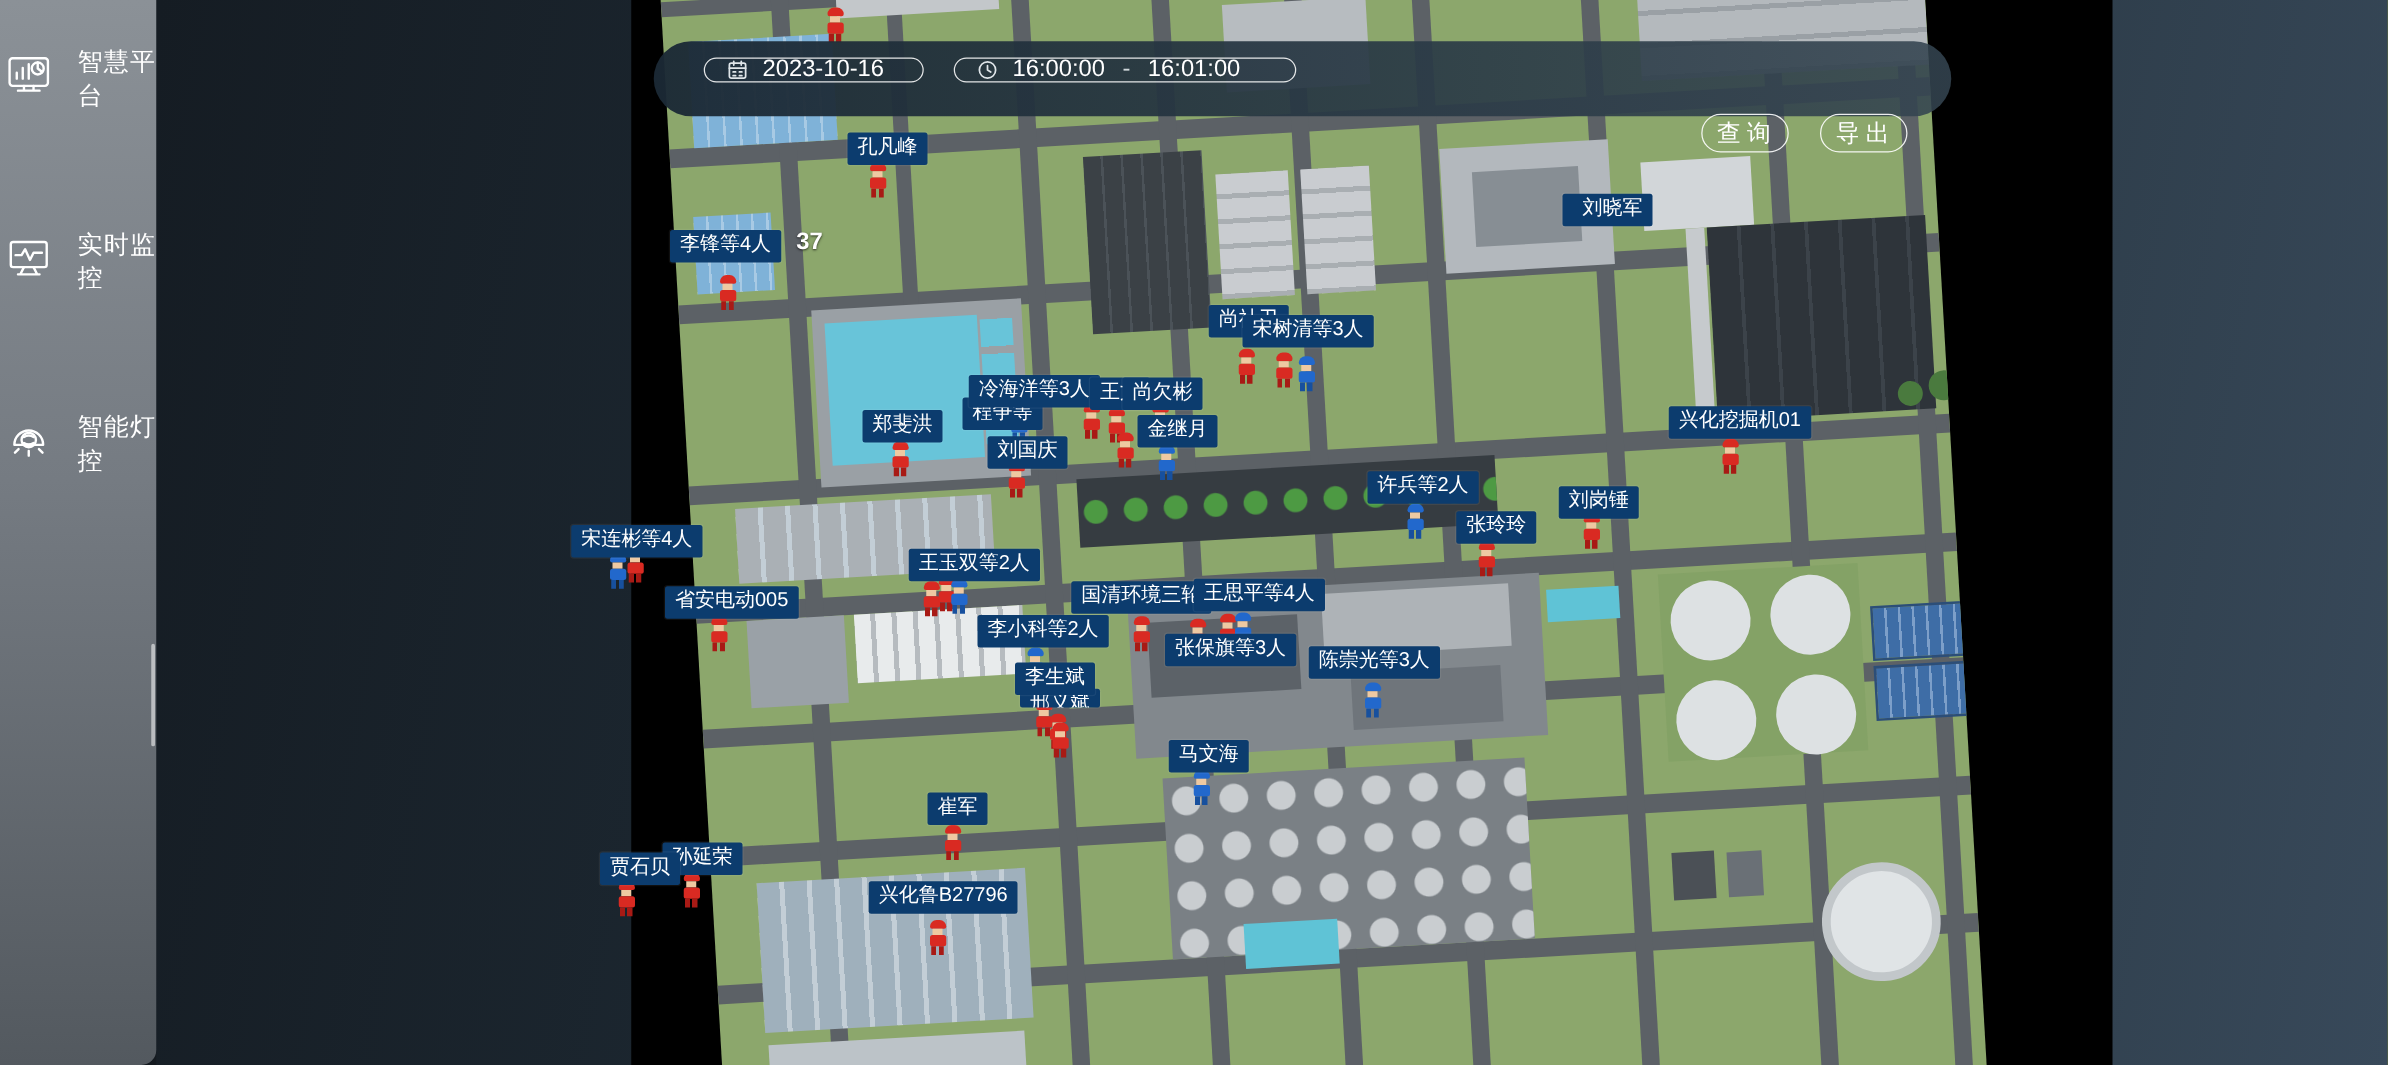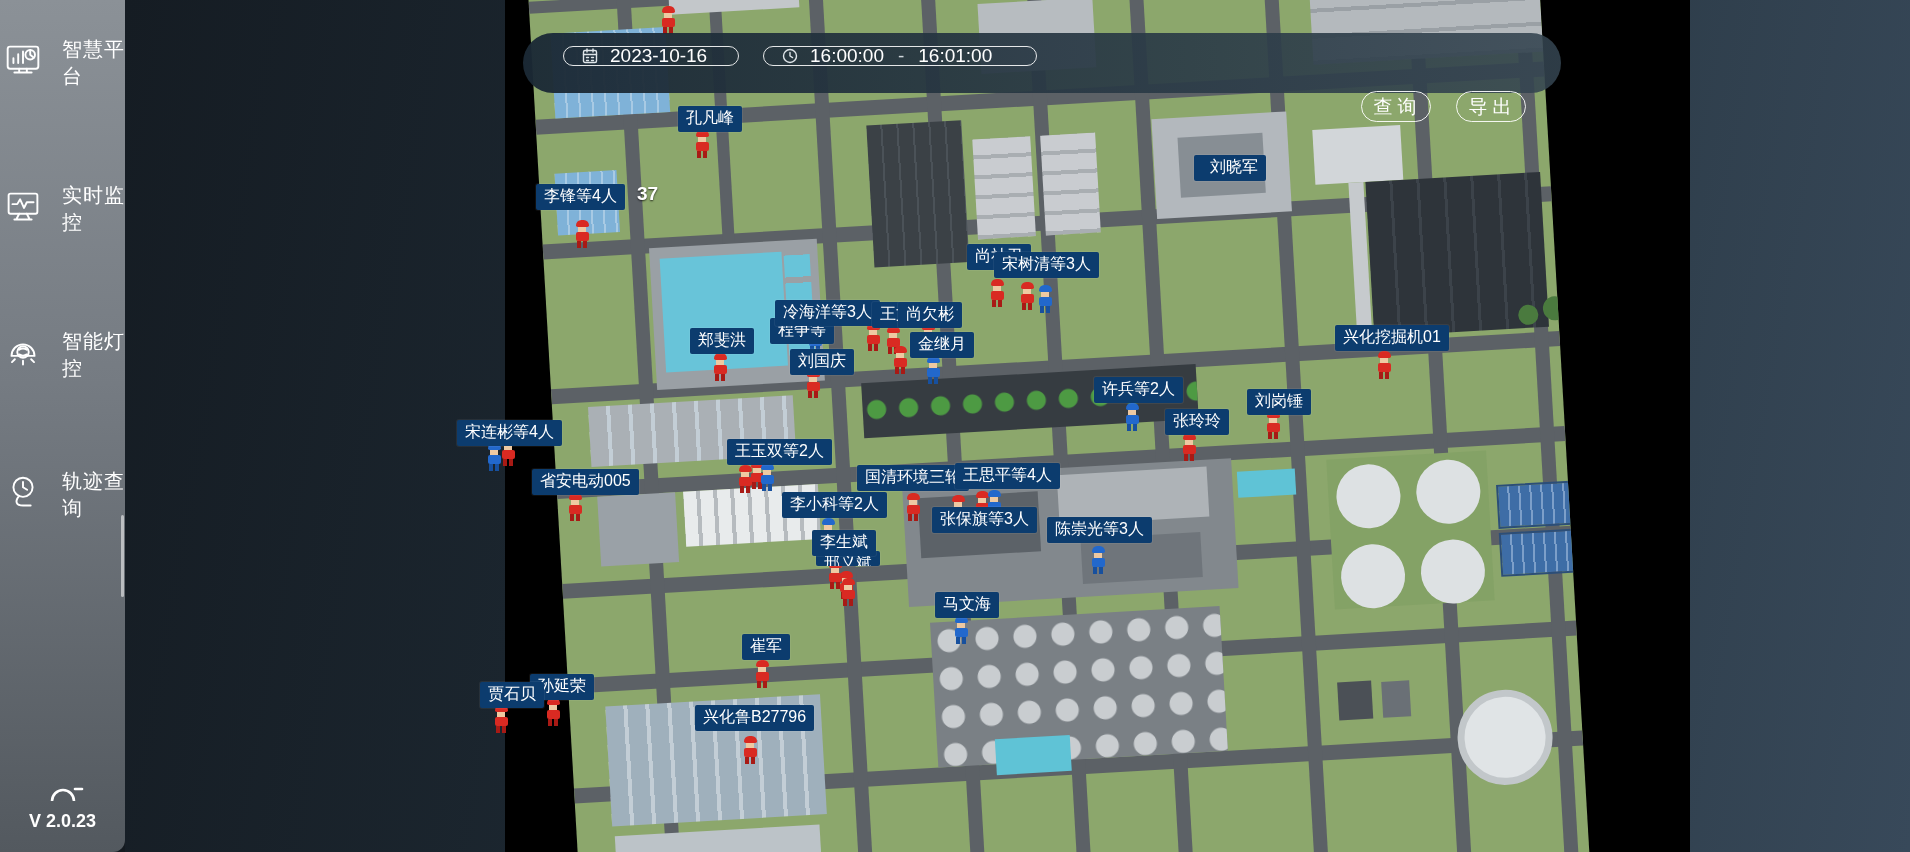--- a/index.html
+++ b/index.html
@@ -386,21 +386,21 @@
     <div class="person red" style="left: 742px; top: 736px;">
       <i class="helmet"></i>
       <i class="face"></i>
       <i class="torso"></i>
       <i class="legs"></i>
     </div>
   </div>
 <div class="overlay label-layer">
     <div class="plabel" style="left: 678px; top: 106px;">孔凡峰</div>
     <div class="plabel" style="left: 536px; top: 184px;">李锋等4人</div>
-    <div class="plabel" style="left: 1194px; top: 155px; padding-left: 16px;">刘晓军</div>
+    <div class="plabel" style="left: 1250px; top: 155px; padding-left: 16px;">刘晓军</div>
     <div class="plabel" style="left: 967px; top: 244px;">尚社卫</div>
     <div class="plabel" style="left: 994px; top: 252px;">宋树清等3人</div>
     <div class="plabel" style="left: 770px; top: 318px;">程争等</div>
     <div class="plabel" style="left: 775px; top: 300px;">冷海洋等3人</div>
     <div class="plabel" style="left: 872px; top: 302px;">王文</div>
     <div class="plabel" style="left: 898px; top: 302px; text-align: right;">尚欠彬</div>
     <div class="plabel" style="left: 910px; top: 332px;">金继月</div>
     <div class="plabel" style="left: 690px; top: 328px;">郑斐洪</div>
     <div class="plabel" style="left: 790px; top: 349px;">刘国庆</div>
     <div class="plabel" style="left: 1335px; top: 325px;">兴化挖掘机01</div>
@@ -473,31 +473,14 @@
   <div class="side-item" style="top:182px">
     <span class="side-icon">
       <svg viewBox="0 0 48 48">
           <rect x="9" y="10" width="30" height="21" rx="2"></rect>
           <path d="M13 21h5l3-5 4 9 3-6h7"></path>
           <path d="M20 31l-3 6M28 31l3 6M15 37h18"></path>
         </svg>
     </span>
     <span class="side-label">实时监控</span>
   </div>
-  <div class="side-item" style="top:468px">
-    <span class="side-icon">
-      <svg viewBox="0 0 48 48">
-          <circle cx="24" cy="18" r="10"></circle>
-          <path d="M24 12.5V18l4.3 2.6"></path>
-          <path d="M20 27c-5 6-3 10 4 10h8"></path>
-        </svg>
-    </span>
-    <span class="side-label">轨迹查询</span>
-  </div>
-  <div class="side-bottom">
-    <svg viewBox="0 0 42 22">
-        <path d="M10 22a11 11 0 0 1 22 0"></path>
-        <path d="M33 10h7"></path>
-      </svg>
-    <div class="version">V 2.0.23</div>
-  </div>
 </aside>
 <div class="scroll-thumb"></div>
 
 </body></html>

